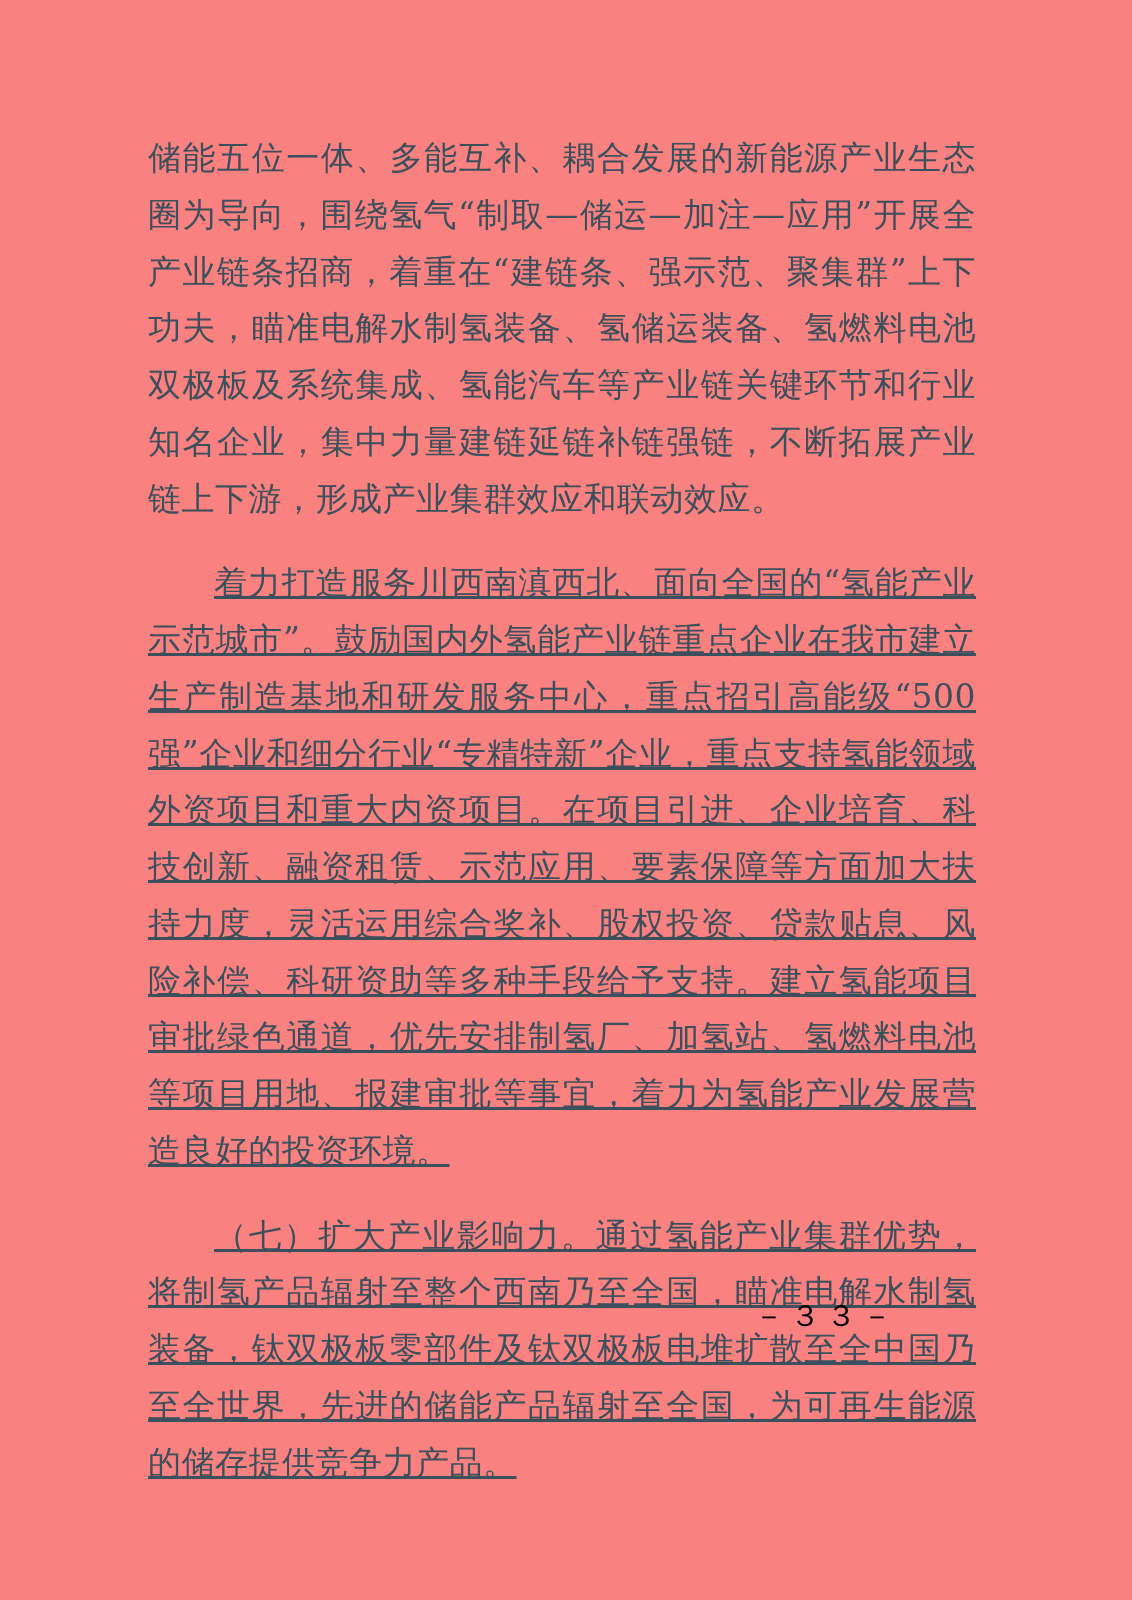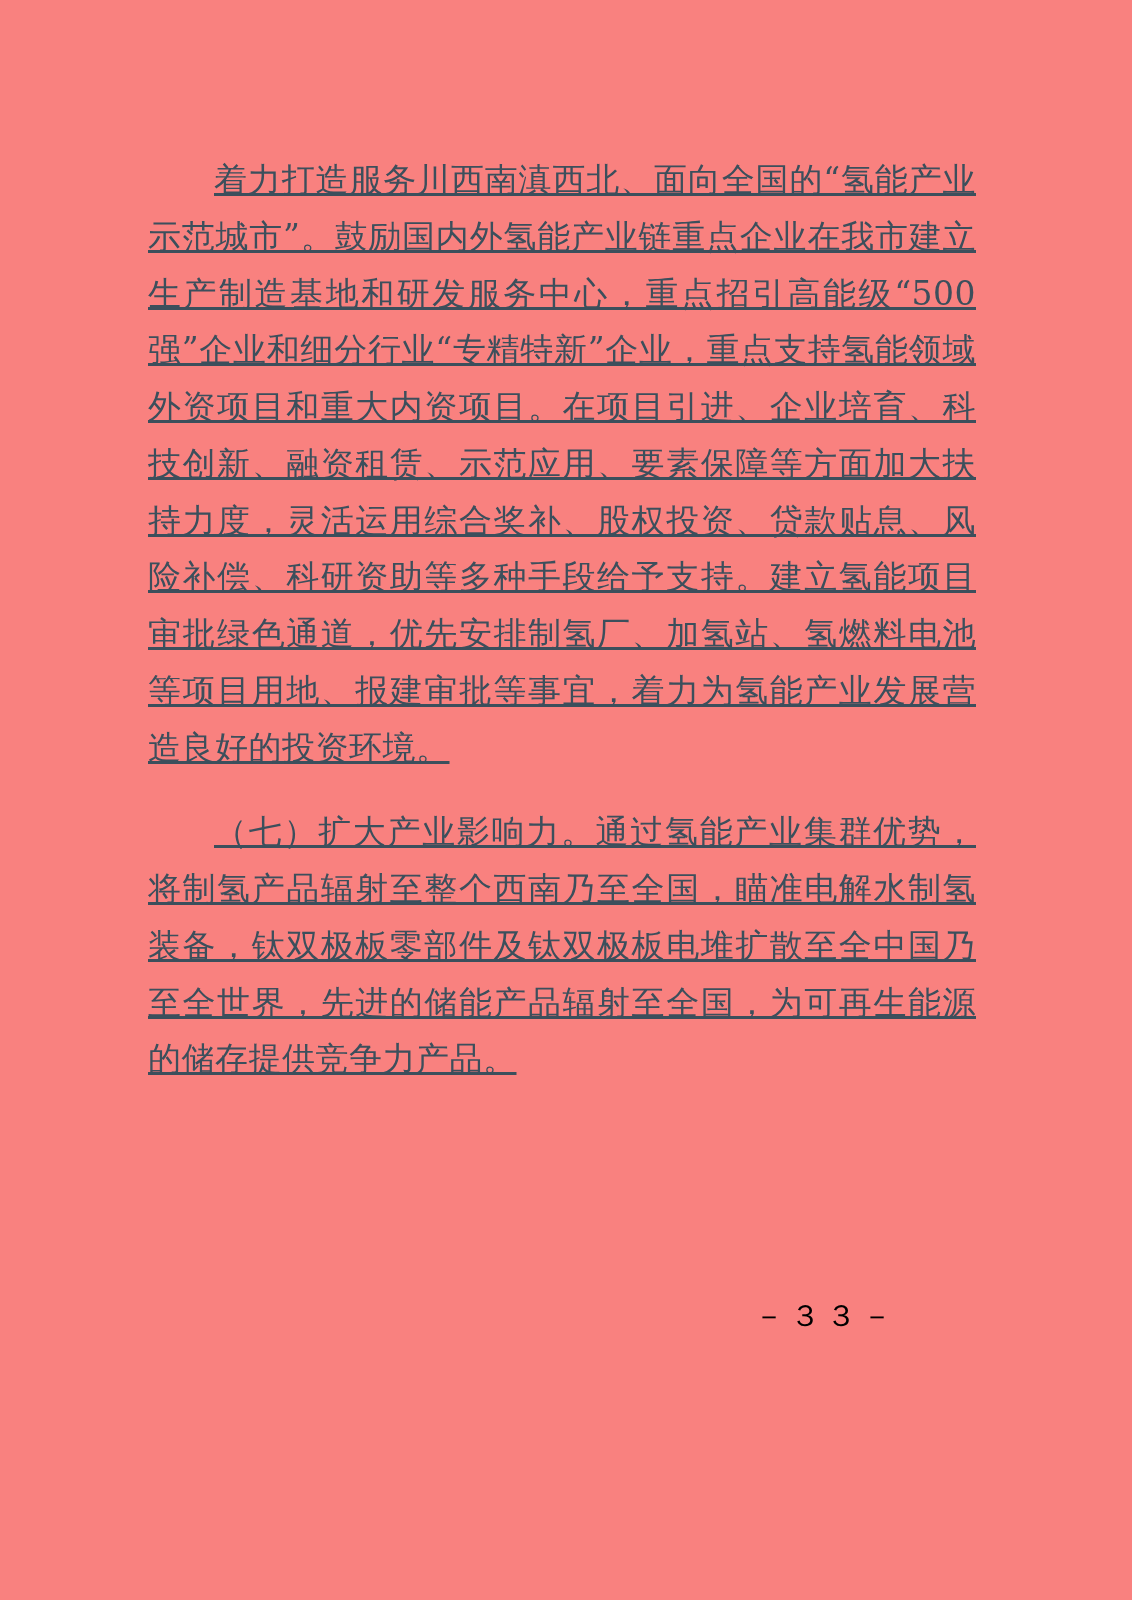--- a/index.html
+++ b/index.html
@@ -54,19 +54,20 @@
     letter-spacing: 6px;
     font-family: "DejaVu Serif", "Liberation Serif", serif;
     padding-left: 520px;
   }
 </style>
 </head>
 <body>
 
 <div class="page">
   <div class="content">
+    <p class="para">储能五位一体、多能互补、耦合发展的新能源产业生态圈为导向，围绕氢气“制取—储运—加注—应用”开展全产业链条招商，着重在“建链条、强示范、聚集群”上下功夫，瞄准电解水制氢装备、氢储运装备、氢燃料电池双极板及系统集成、氢能汽车等产业链关键环节和行业知名企业，集中力量建链延链补链强链，不断拓展产业链上下游，形成产业集群效应和联动效应。</p>
     <div class="gap"></div>
     <p class="para indent">着力打造服务川西南滇西北、面向全国的“氢能产业示范城市”。鼓励国内外氢能产业链重点企业在我市建立生产制造基地和研发服务中心，重点招引高能级“500强”企业和细分行业“专精特新”企业，重点支持氢能领域外资项目和重大内资项目。在项目引进、企业培育、科技创新、融资租赁、示范应用、要素保障等方面加大扶持力度，灵活运用综合奖补、股权投资、贷款贴息、风险补偿、科研资助等多种手段给予支持。建立氢能项目审批绿色通道，优先安排制氢厂、加氢站、氢燃料电池等项目用地、报建审批等事宜，着力为氢能产业发展营造良好的投资环境。</p>
     <div class="gap"></div>
     <p class="para indent">（七）扩大产业影响力。通过氢能产业集群优势，将制氢产品辐射至整个西南乃至全国，瞄准电解水制氢装备，钛双极板零部件及钛双极板电堆扩散至全中国乃至全世界，先进的储能产品辐射至全国，为可再生能源的储存提供竞争力产品。</p>
   </div>
   <div class="page-number">－３３－</div>
 </div>
 
 </body></html>

